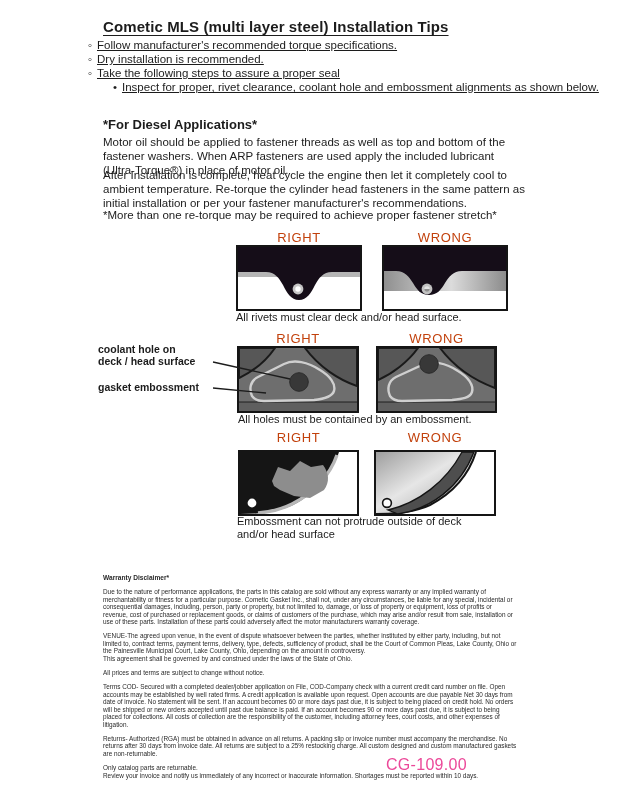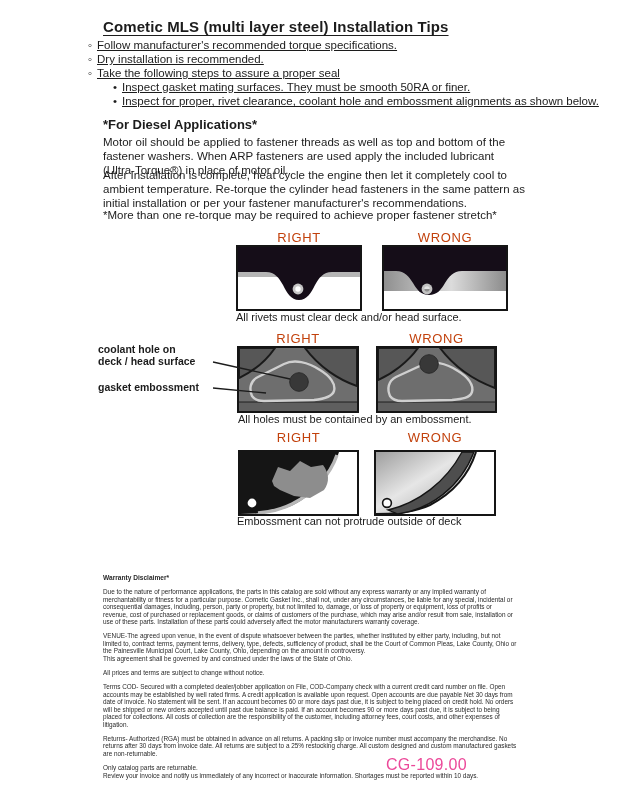--- a/index.html
+++ b/index.html
@@ -34,21 +34,20 @@
 <body>
 
 <div class="page">
 
   <div class="abs title">Cometic MLS (multi layer steel) Installation Tips</div>
 
   <div class="abs bullets">
     <div class="bullet-row"><span class="glyph">◦</span><span>Follow manufacturer's recommended torque specifications.</span></div>
     <div class="bullet-row"><span class="glyph">◦</span><span>Dry installation is recommended.</span></div>
     <div class="bullet-row"><span class="glyph">◦</span><span>Take the following steps to assure a proper seal</span></div>
-    <div class="bullet-row sub"><span class="glyph">•</span><span>Inspect gasket mating surfaces.  They must be smooth 50RA or finer.</span></div>
     <div class="bullet-row sub"><span class="glyph">•</span><span>Inspect for proper, rivet clearance, coolant hole and embossment alignments as shown below.</span></div>
   </div>
 
   <div class="abs diesel-heading">*For Diesel Applications*</div>
   <div class="abs para p1">Motor oil should be applied to fastener threads as well as top and bottom of the fastener washers. When ARP fasteners are used apply the included lubricant (Ultra-Torque®) in place of motor oil.</div>
   <div class="abs para p2">After Installation is complete, heat cycle the engine then let it completely cool to ambient temperature. Re-torque the cylinder head fasteners in the same pattern as initial installation or per your fastener manufacturer's recommendations.</div>
   <div class="abs para p3">*More than one re-torque may be required to achieve proper fastener stretch*</div>
 
   <div class="abs hdr" style="left:236px;top:230px;width:126px;">RIGHT</div>
   <div class="abs hdr" style="left:382px;top:230px;width:126px;">WRONG</div>
@@ -150,20 +149,21 @@
       <rect width="118" height="62" fill="#ffffff"></rect>
       <path d="M0,0 H100 C93,22 77,41 54,53 C37,61 17,62 0,62 Z" fill="url(#g3)"></path>
       <path d="M100,0 C93,22 77,41 54,53 C37,61 17,62 0,62" fill="none" stroke="#151515" stroke-width="2"></path>
       <path d="M86,0 C70,30 42,51 12,58 L22,62 C54,57 84,36 98,0 Z" fill="#4e4e4e" stroke="#141414" stroke-width="1.3"></path>
       <circle cx="11" cy="51" r="4.4" fill="#fefefe" stroke="#141414" stroke-width="1.6"></circle>
     </svg>
   </div>
 
   <div class="abs caption" style="left:237px;top:515px;width:300px;">
     <div>Embossment can not protrude outside of deck</div>
+    <div>and/or head surface</div>
   </div>
 
   <div class="abs fineprint">
     <h4>Warranty Disclaimer*</h4>
     <p>Due to the nature of performance applications, the parts in this catalog are sold without any express warranty or any implied warranty of merchantability or fitness for a particular purpose.  Cometic Gasket Inc., shall not, under any circumstances, be liable for any special, incidental or consequential damages, including, person, party or property, but not limited to, damage, or loss of property or equipment, loss of profits or revenue, cost of purchased or replacement goods, or claims of customers of the purchase, which may arise and/or result from sale, installation or use of these parts.  Installation of these parts could adversely affect the motor manufacturers warranty coverage.</p>
     <p class="tight">VENUE-The agreed upon venue, in the event of dispute whatsoever between the parties, whether instituted by either party, including, but not limited to, contract terms, payment terms, delivery, type, defects, sufficiency of product, shall be the Court of Common Pleas, Lake County, Ohio or the Painesville Municipal Court, Lake County, Ohio, depending on the amount in controversy.</p>
     <p>This agreement shall be governed by and construed under the laws of the State of Ohio.</p>
     <p>All prices and terms are subject to change without notice.</p>
     <p>Terms COD- Secured with a completed dealer/jobber application on File, COD-Company check with a current credit card number on file.  Open accounts may be established by well rated firms.  A credit application is available upon request.  Open accounts are due payable Net 30 days from date of invoice.  No statement will be sent.  If an account becomes 60 or more days past due, it is subject to being placed on credit hold.  No orders will be shipped or new orders accepted until past due balance is paid.  If an account becomes 90 or more days past due, it is subject to being placed for collections.  All costs of collection are the responsibility of the customer, including attorney fees, court costs, and other expenses of litigation.</p>
     <p>Returns- Authorized (RGA) must be obtained in advance on all returns.  A packing slip or invoice number must accompany the merchandise.  No returns after 30 days from invoice date.  All returns are subject to a 25% restocking charge.  All custom designed and custom manufactured gaskets are non-returnable.</p>

